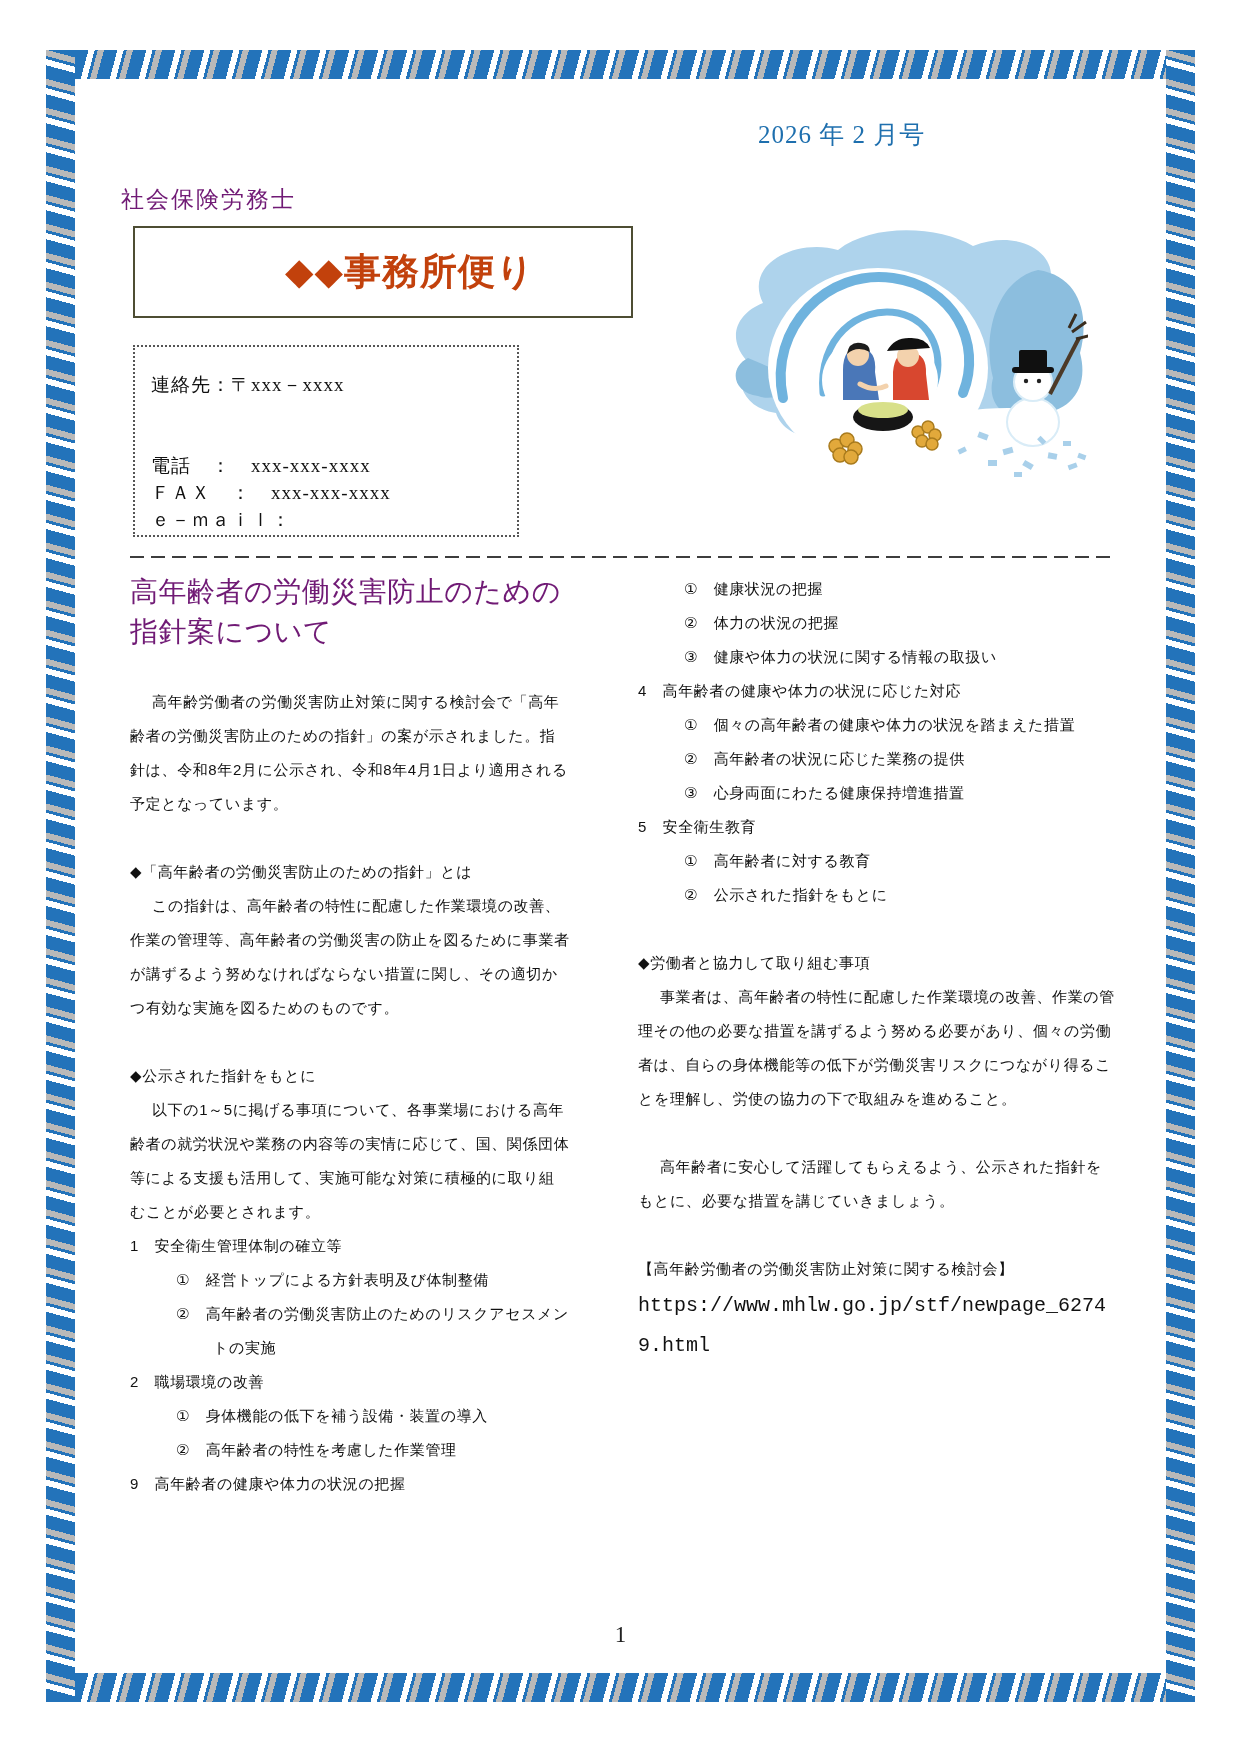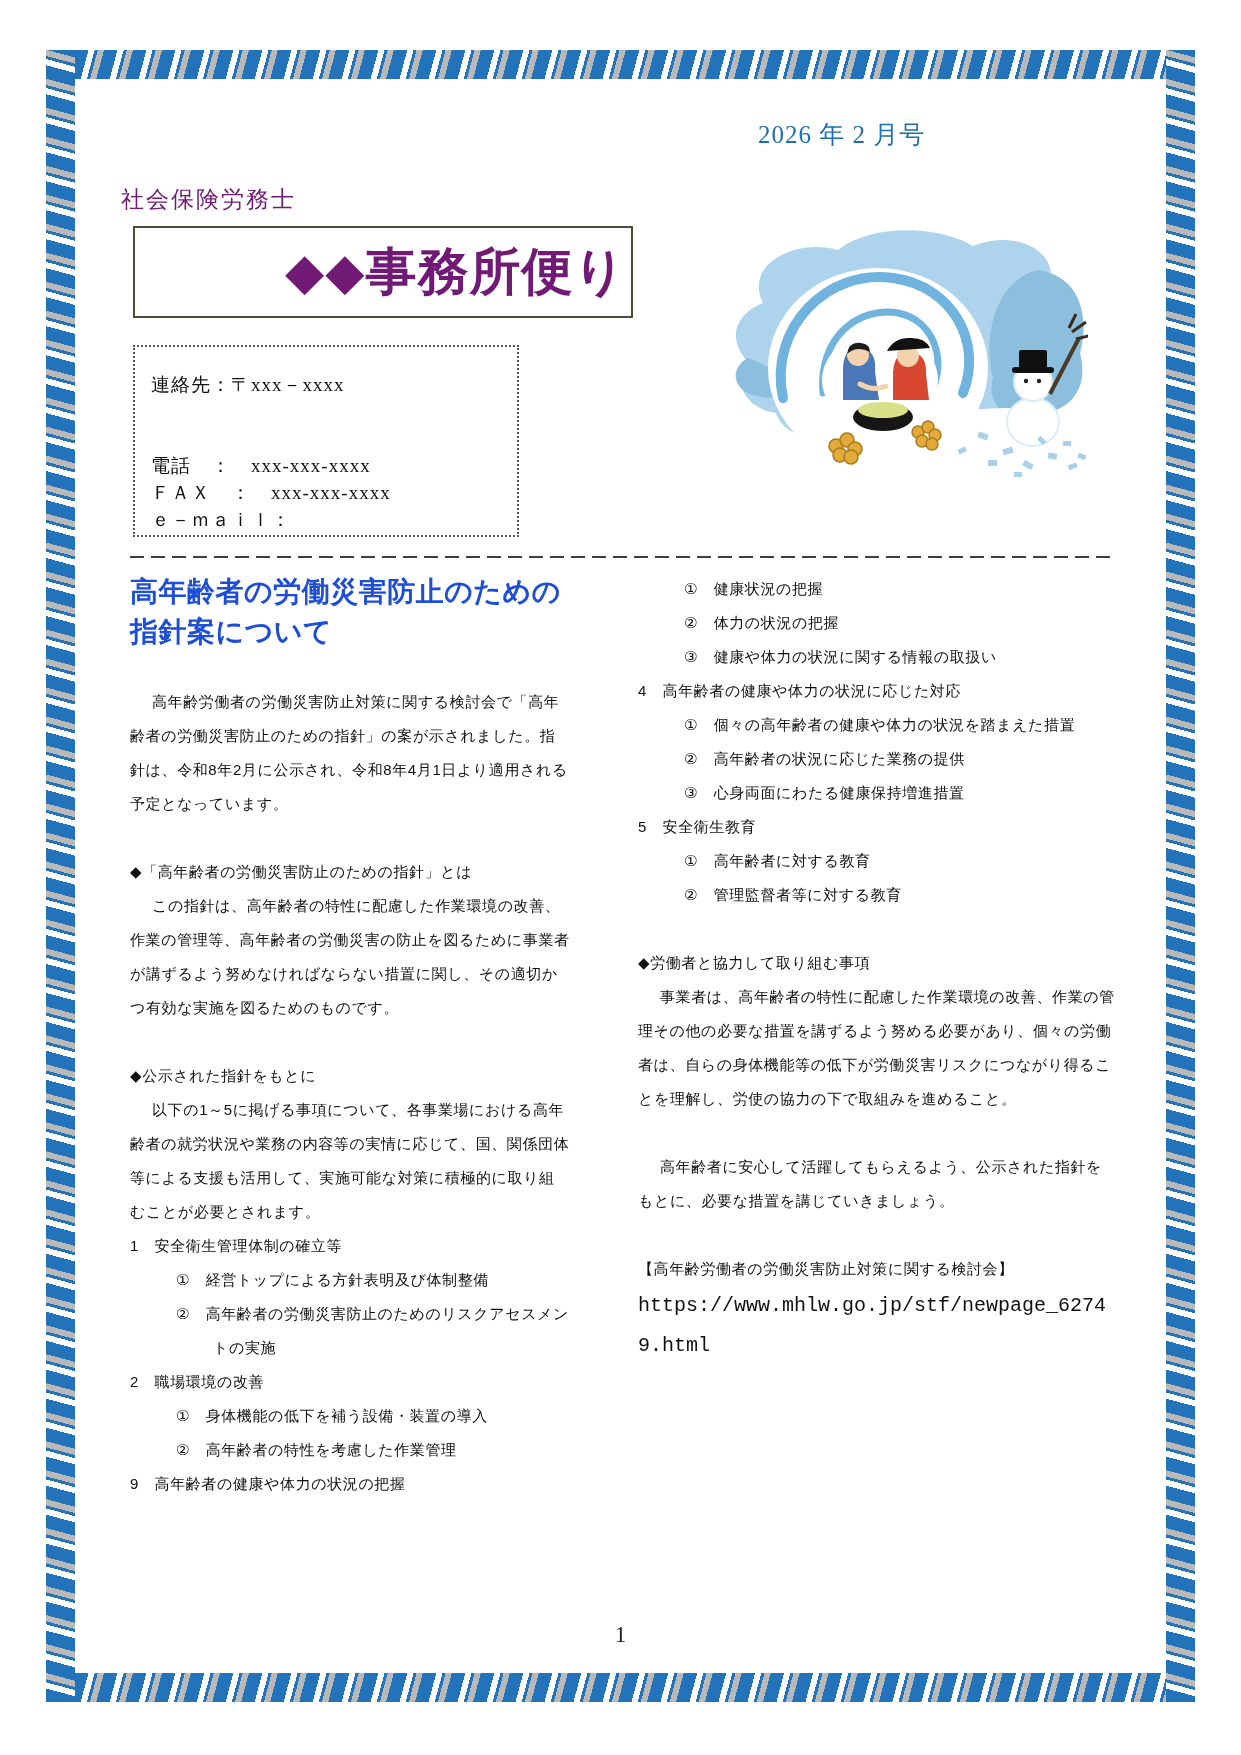--- a/index.html
+++ b/index.html
@@ -26,41 +26,41 @@
     font-family:"Liberation Serif","DejaVu Serif",serif;
     font-size:23px;color:#701a75;letter-spacing:2px;
   }
   .title-box{
     position:absolute;top:226px;left:133px;width:500px;height:92px;
     border:2px solid #4d4d33;box-sizing:border-box;background:#fff;
     display:flex;align-items:center;padding-left:150px;
   }
   .title-text{
     font-family:"Liberation Serif","DejaVu Serif",serif;
-    font-size:51px;font-weight:bold;color:#701a75;letter-spacing:1px;white-space:nowrap;
+    font-size:37px;font-weight:bold;color:#c2410c;letter-spacing:1px;white-space:nowrap;
   }
   .contact-box{
     position:absolute;top:345px;left:133px;width:386px;height:192px;
     border:2px dotted #555;box-sizing:border-box;padding:24px 16px 0 16px;
     font-family:"Liberation Serif","DejaVu Serif",serif;font-size:19px;color:#111;
   }
   .contact-line{line-height:27px;min-height:27px;letter-spacing:1px;white-space:nowrap;}
 
   .illustration{position:absolute;top:208px;left:688px;width:400px;height:270px;}
 
   .divider{
     position:absolute;top:556px;left:130px;width:985px;height:2px;
     background:repeating-linear-gradient(90deg,#3d3d3d 0 14px,transparent 14px 21px);
   }
 
   .columns{position:absolute;top:572px;left:130px;width:985px;display:flex;gap:68px;}
   .col-left{width:440px;}
   .col-right{width:477px;}
   .article-heading{
-    margin:0 0 33px 0;font-size:28px;font-weight:bold;color:#1d4ed8;
+    margin:0 0 33px 0;font-size:28px;font-weight:normal;color:#701a75;
     line-height:40px;letter-spacing:0.5px;
   }
   .blk{margin:0;font-size:15px;line-height:34px;letter-spacing:0.6px;color:#111;}
   .blk-para{text-indent:22px;}
   .blk-subhead{}
   .blk-num{white-space:nowrap;}
   .blk-circ{padding-left:83px;text-indent:-37px;}
   .blk-spacer{height:34px;}
   .blk-ref{}
   .blk-url{
@@ -183,21 +183,21 @@
     <div class="col-right" id="col-right">
         <p class="blk blk-circ">①　健康状況の把握</p>
         <p class="blk blk-circ">②　体力の状況の把握</p>
         <p class="blk blk-circ">③　健康や体力の状況に関する情報の取扱い</p>
         <p class="blk blk-num">4　高年齢者の健康や体力の状況に応じた対応</p>
         <p class="blk blk-circ">①　個々の高年齢者の健康や体力の状況を踏まえた措置</p>
         <p class="blk blk-circ">②　高年齢者の状況に応じた業務の提供</p>
         <p class="blk blk-circ">③　心身両面にわたる健康保持増進措置</p>
         <p class="blk blk-num">5　安全衛生教育</p>
         <p class="blk blk-circ">①　高年齢者に対する教育</p>
-        <p class="blk blk-circ">②　管理監督者等に対する教育</p>
+        <p class="blk blk-circ">②　公示された指針をもとに</p>
         <div class="blk blk-spacer"></div>
         <p class="blk blk-subhead">◆労働者と協力して取り組む事項</p>
         <p class="blk blk-para">事業者は、高年齢者の特性に配慮した作業環境の改善、作業の管理その他の必要な措置を講ずるよう努める必要があり、個々の労働者は、自らの身体機能等の低下が労働災害リスクにつながり得ることを理解し、労使の協力の下で取組みを進めること。</p>
         <div class="blk blk-spacer"></div>
         <p class="blk blk-para">高年齢者に安心して活躍してもらえるよう、公示された指針をもとに、必要な措置を講じていきましょう。</p>
         <div class="blk blk-spacer"></div>
         <p class="blk blk-ref">【高年齢労働者の労働災害防止対策に関する検討会】</p>
         <p class="blk blk-url">https://www.mhlw.go.jp/stf/newpage_62749.html</p>
       </div>
   </div>

